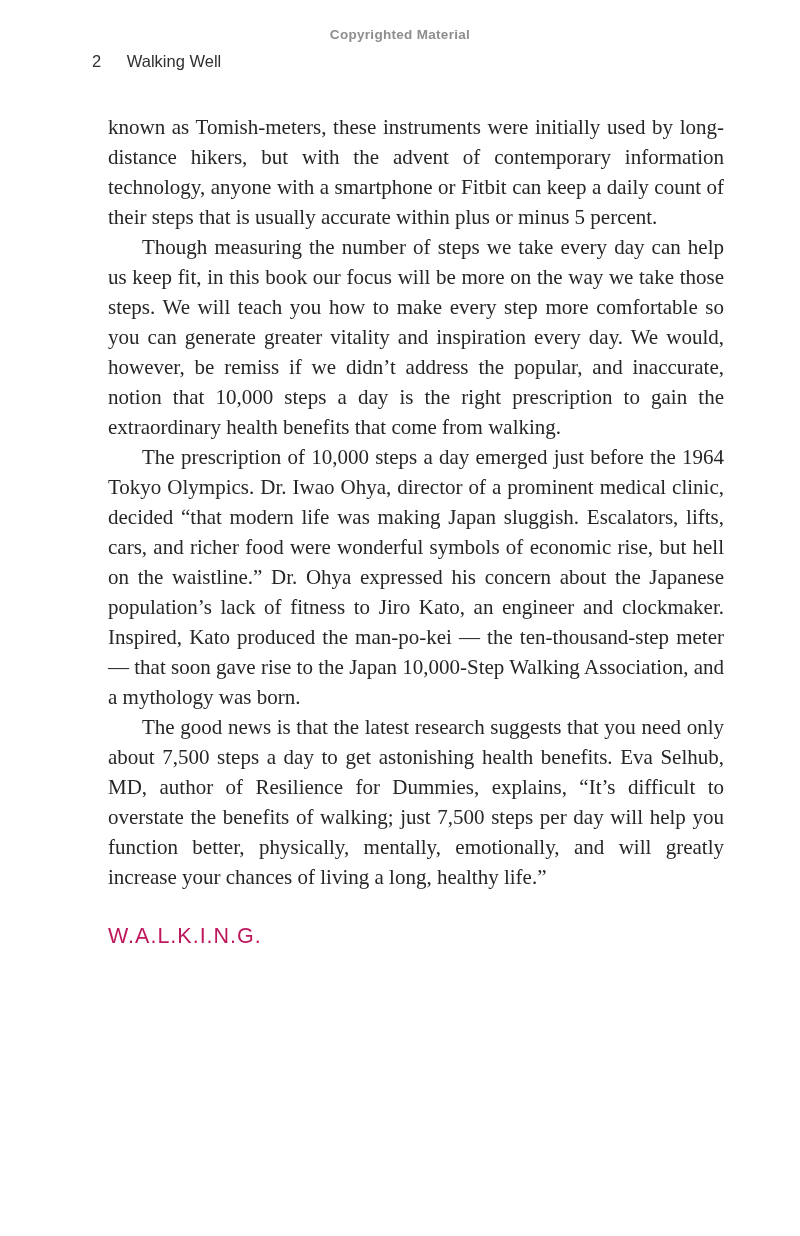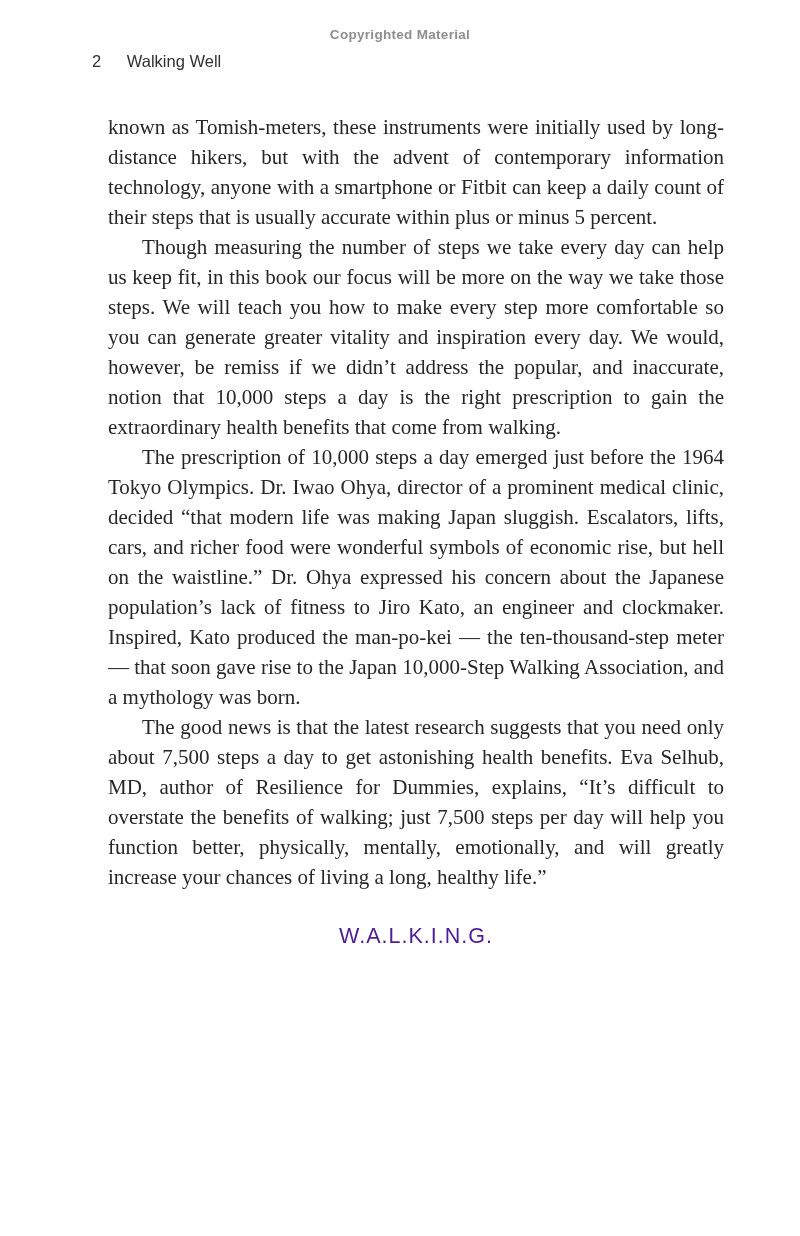--- a/index.html
+++ b/index.html
@@ -44,26 +44,25 @@
     margin: 0;
     font-size: 21px;
     line-height: 30px;
     text-align: justify;
     color: #262626;
   }
   p.body-para.indent { text-indent: 34px; }
   .italic { }
   .section-heading {
     margin: 32px 0 20px 0;
-    text-align: center;
     font-family: "Liberation Sans", sans-serif;
     font-weight: 400;
     font-size: 21.5px;
     letter-spacing: 1px;
-    color: #4c1d95;
+    color: #be185d;
   }
 </style>
 </head>
 <body>
 
 <div class="page">
 
   <div class="copyright top">Copyrighted Material</div>
 
   <div class="running-head">

